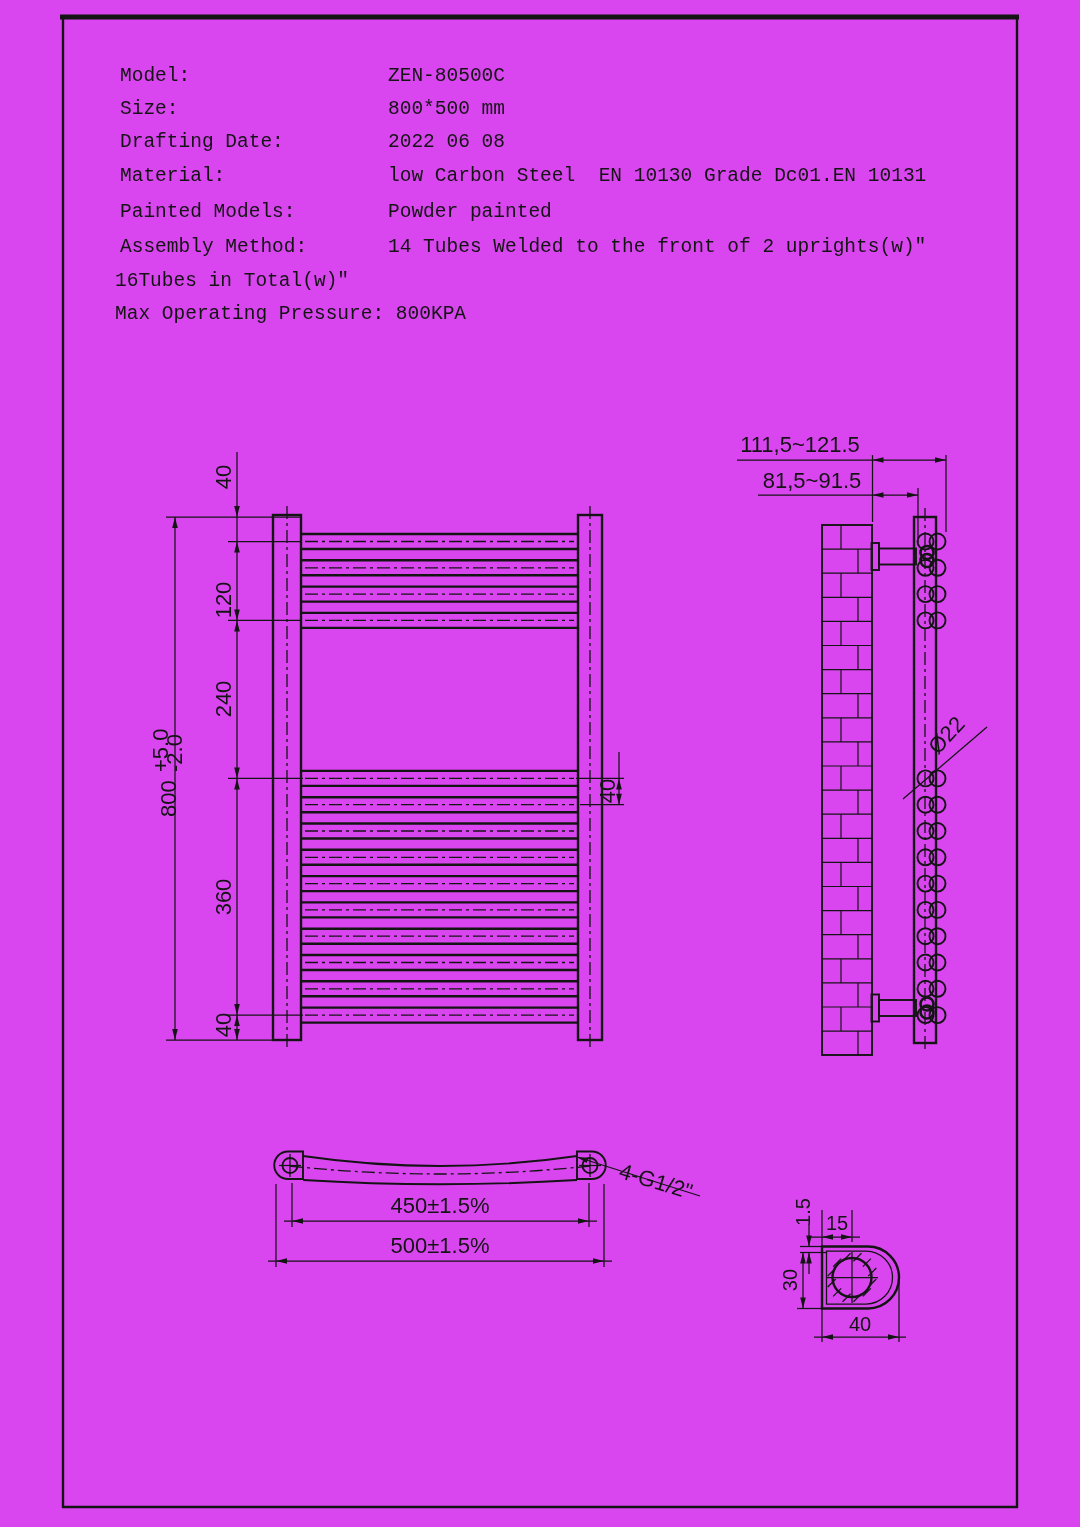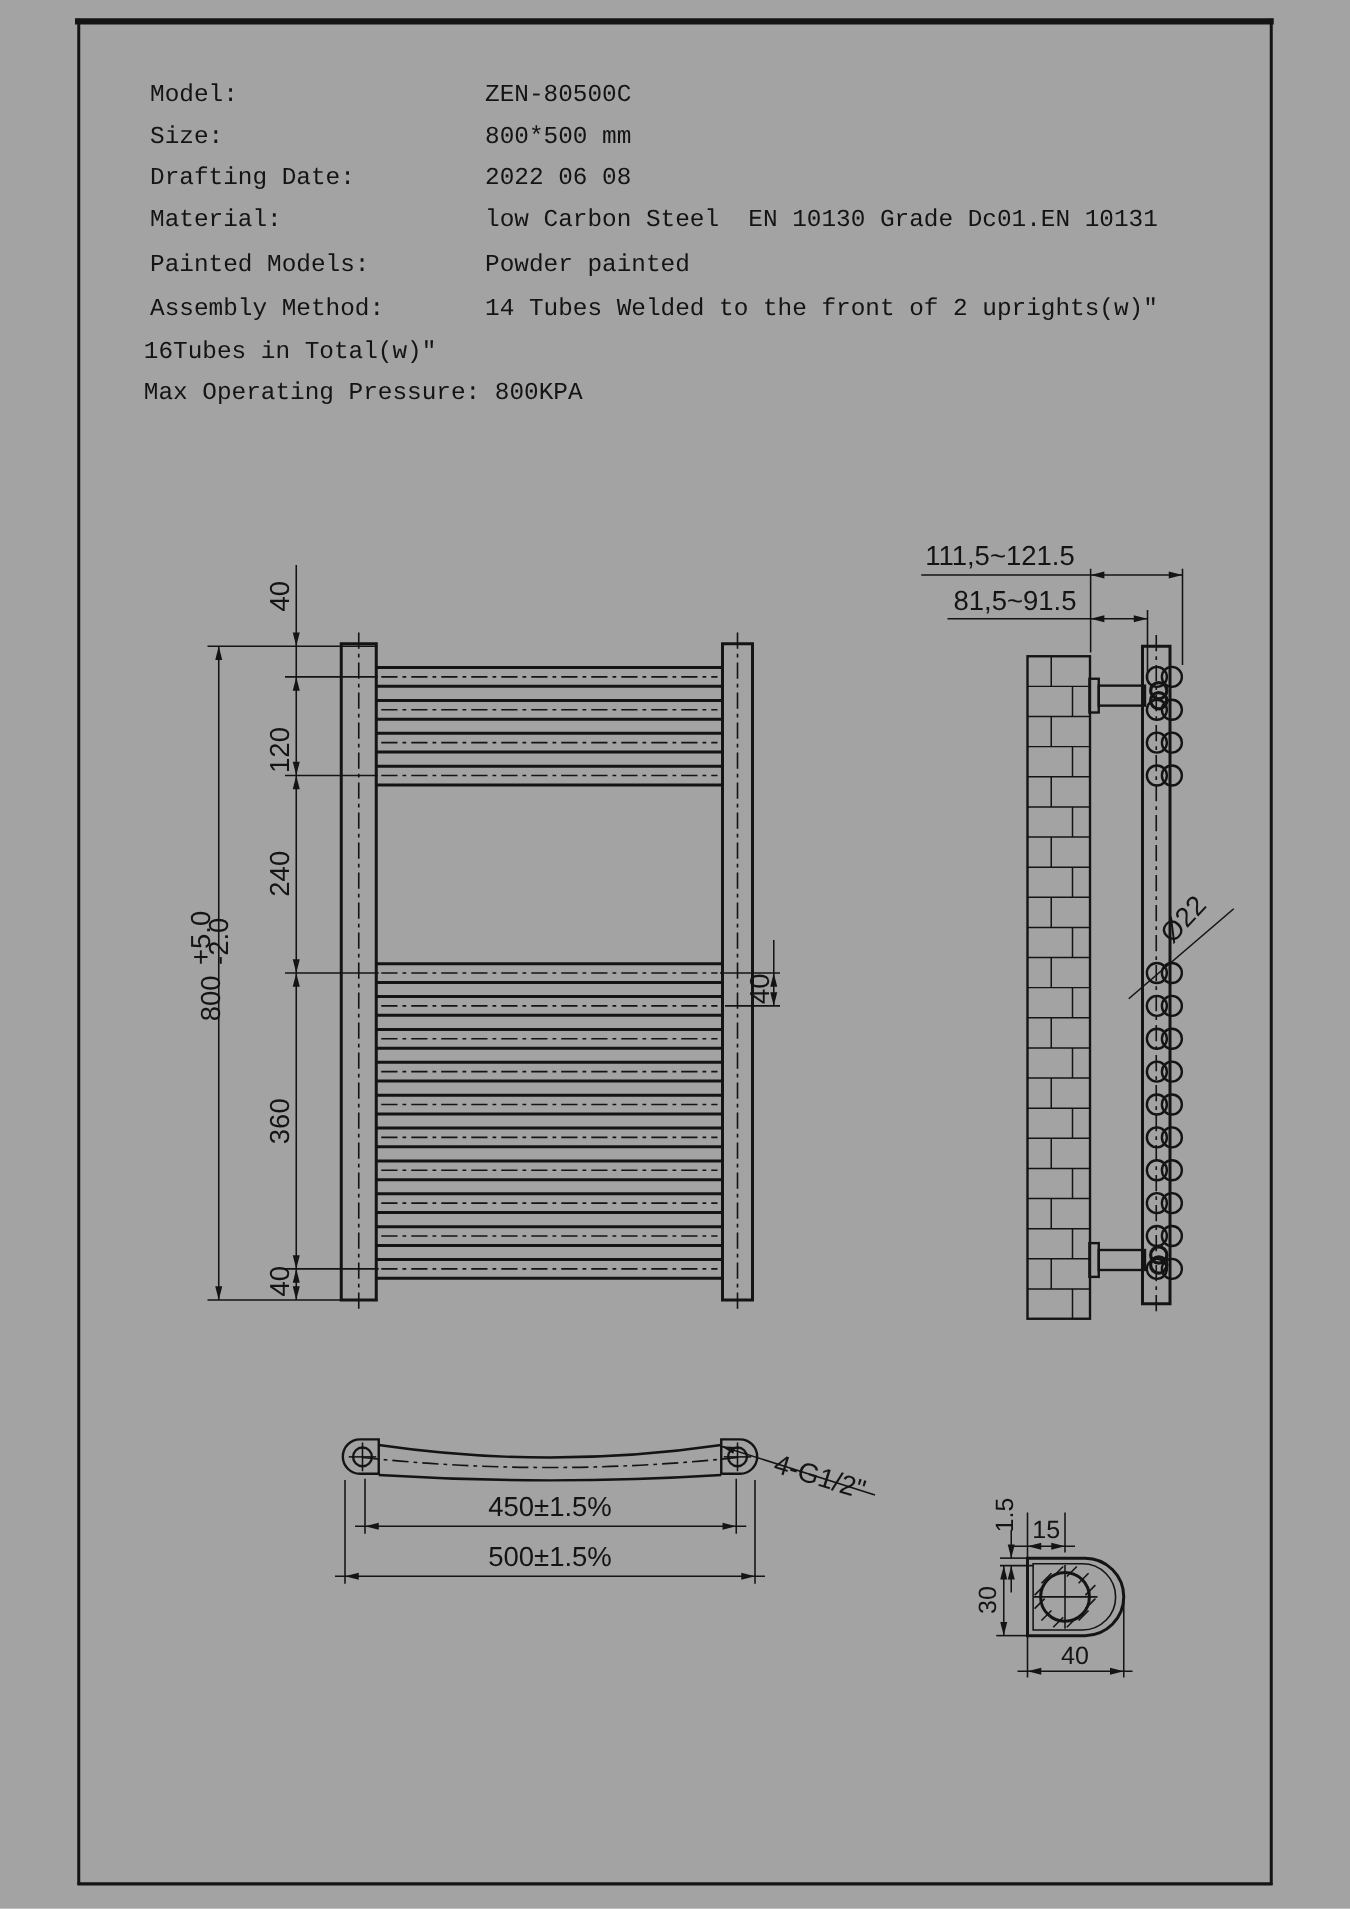--- a/index.html
+++ b/index.html
@@ -1,16 +1,16 @@
 <!DOCTYPE html>
 <html><head>
 <meta charset="utf-8">
 <style>
   html,body{margin:0;padding:0;background:#e8e8e8;}
-  #page{position:relative;width:1080px;height:1527px;background:#a3a3a3;margin:0 auto;}
+  #page{position:relative;width:1080px;height:1527px;background:#d946ef;margin:0 auto;}
   svg{position:absolute;left:0;top:0;}
   .ln  {fill:none;stroke:#141414;stroke-width:2.4;}
   .ln2 {fill:none;stroke:#141414;stroke-width:1.9;}
   .lnB {fill:none;stroke:#141414;stroke-width:2.6;}
   .thin{fill:none;stroke:#141414;stroke-width:1.25;}
   .cl  {fill:none;stroke:#141414;stroke-width:1.3;stroke-dasharray:13 4 3 4;}
   .brick{fill:none;stroke:#141414;stroke-width:1.2;}
   .arw {fill:#141414;stroke:none;}
   .dimtxt{font-family:"Liberation Sans",sans-serif;font-size:22px;fill:#141414;}
   .dimsm {font-family:"Liberation Sans",sans-serif;font-size:20px;fill:#141414;}

